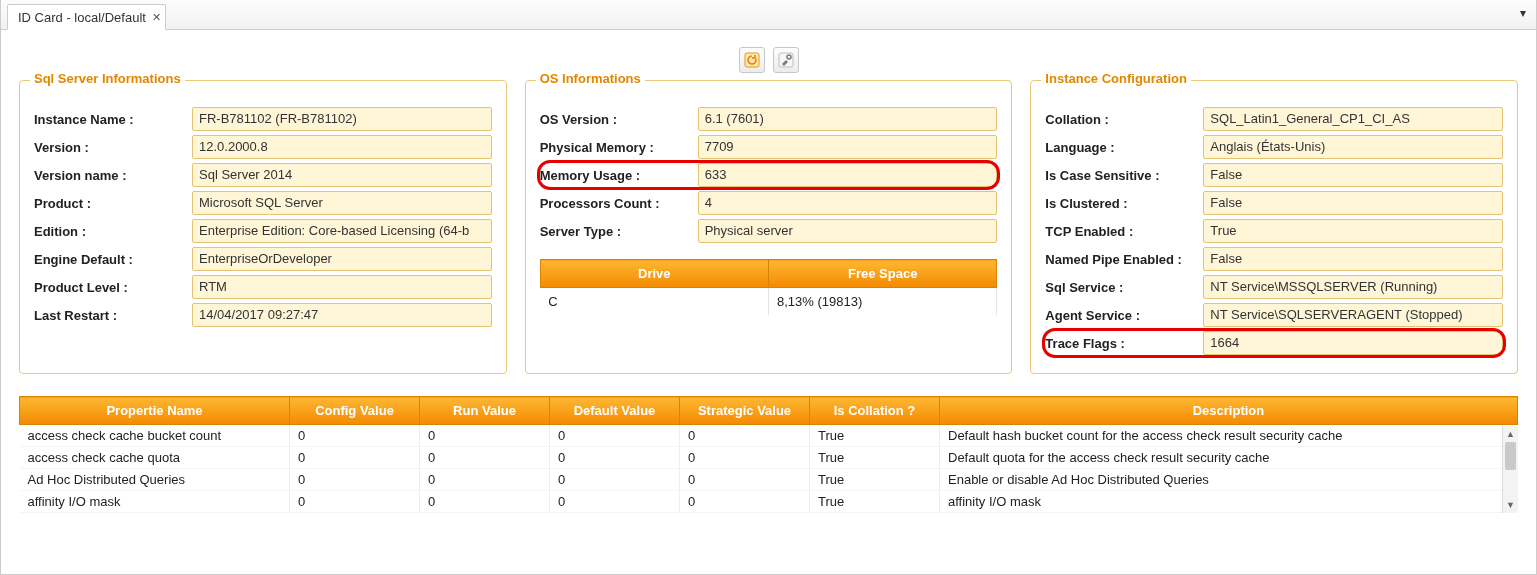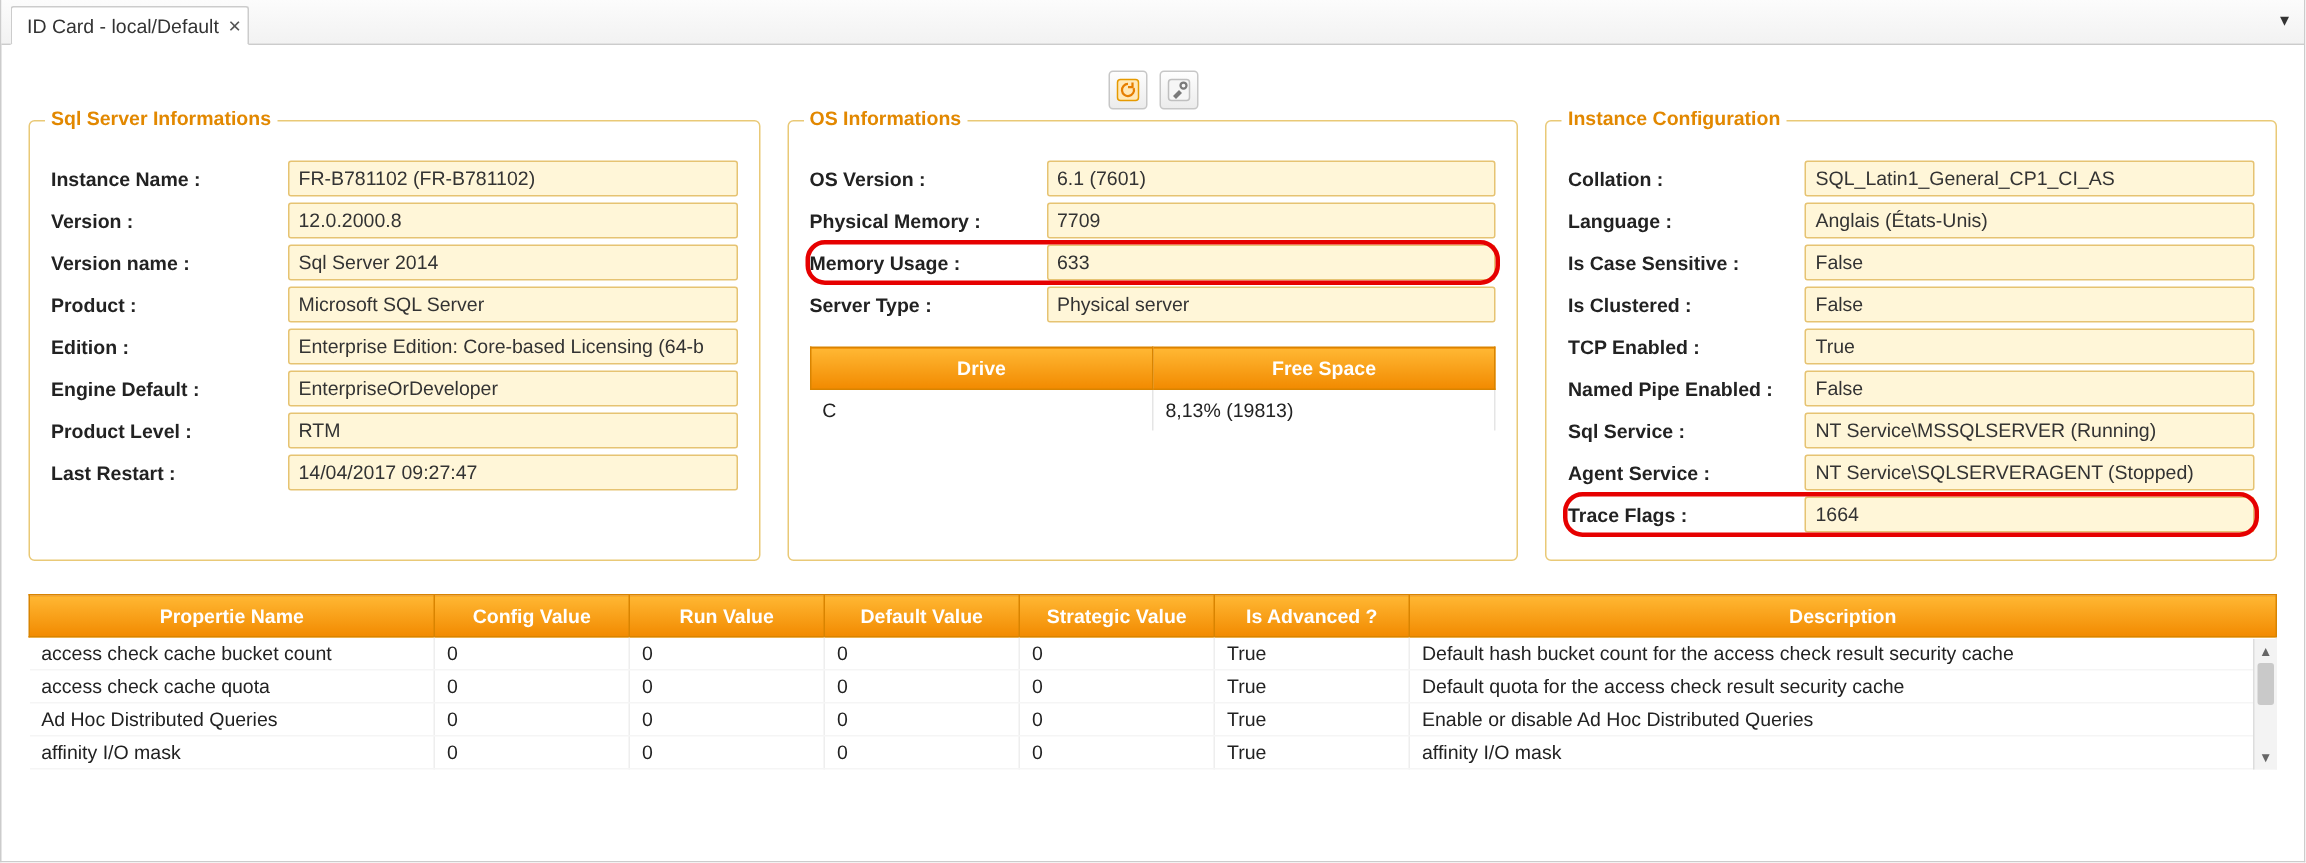--- a/index.html
+++ b/index.html
@@ -272,20 +272,24 @@
           <label>OS Version :</label>
           <div class="val">6.1 (7601)</div>
         </div>
       <div class="row">
           <label>Physical Memory :</label>
           <div class="val">7709</div>
         </div>
       <div class="row highlight-red">
           <label>Memory Usage :</label>
           <div class="val">633</div>
+        </div>
+      <div class="row">
+          <label>Processors Count :</label>
+          <div class="val">4</div>
         </div>
       <div class="row">
           <label>Server Type :</label>
           <div class="val">Physical server</div>
         </div>
 
       <table class="drive-table">
         <thead class="orange-head">
           <tr>
             <th style="width:50%">Drive</th>
@@ -354,21 +358,21 @@
           <col style="width:130px">
           <col>
       </colgroup>
       <thead class="orange-head">
         <tr>
           <th>Propertie Name</th>
           <th>Config Value</th>
           <th>Run Value</th>
           <th>Default Value</th>
           <th>Strategic Value</th>
-          <th>Is Advanced ?</th>
+          <th>Is Collation ?</th>
           <th>Description</th>
         </tr>
       </thead>
       <tbody>
         <tr>
           <td>access check cache bucket count</td>
           <td>0</td>
           <td>0</td>
           <td>0</td>
           <td>0</td>

